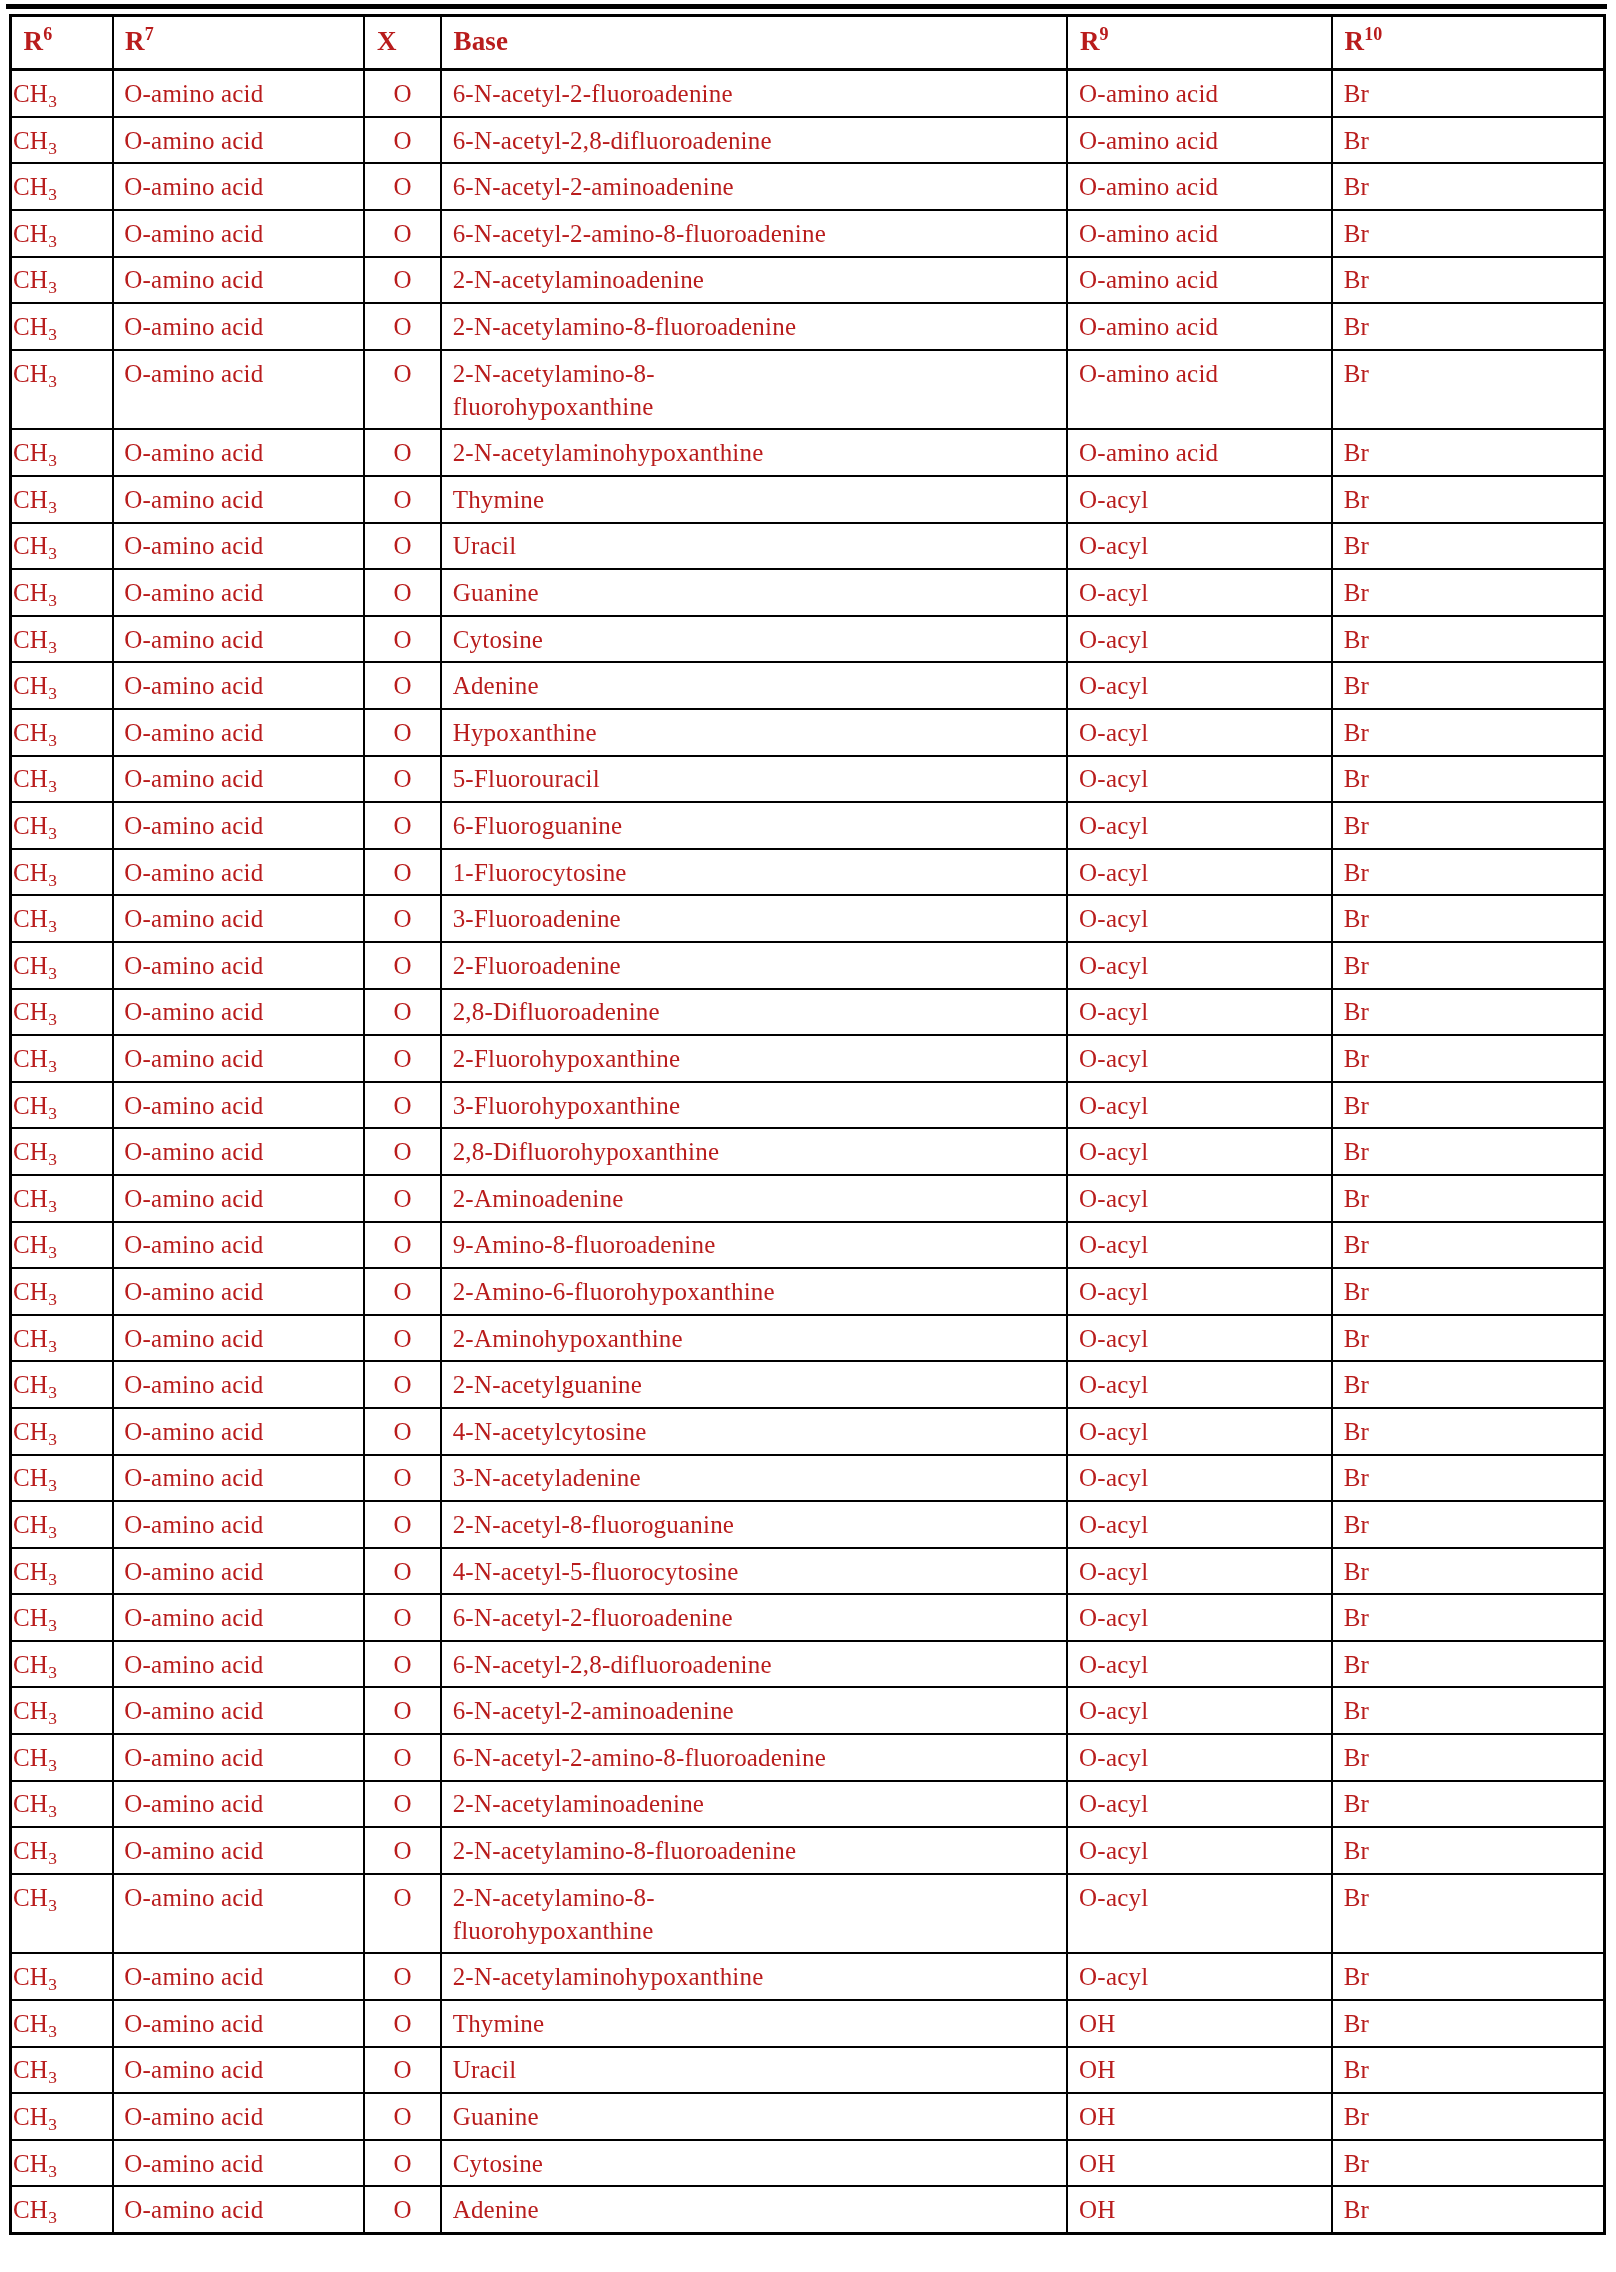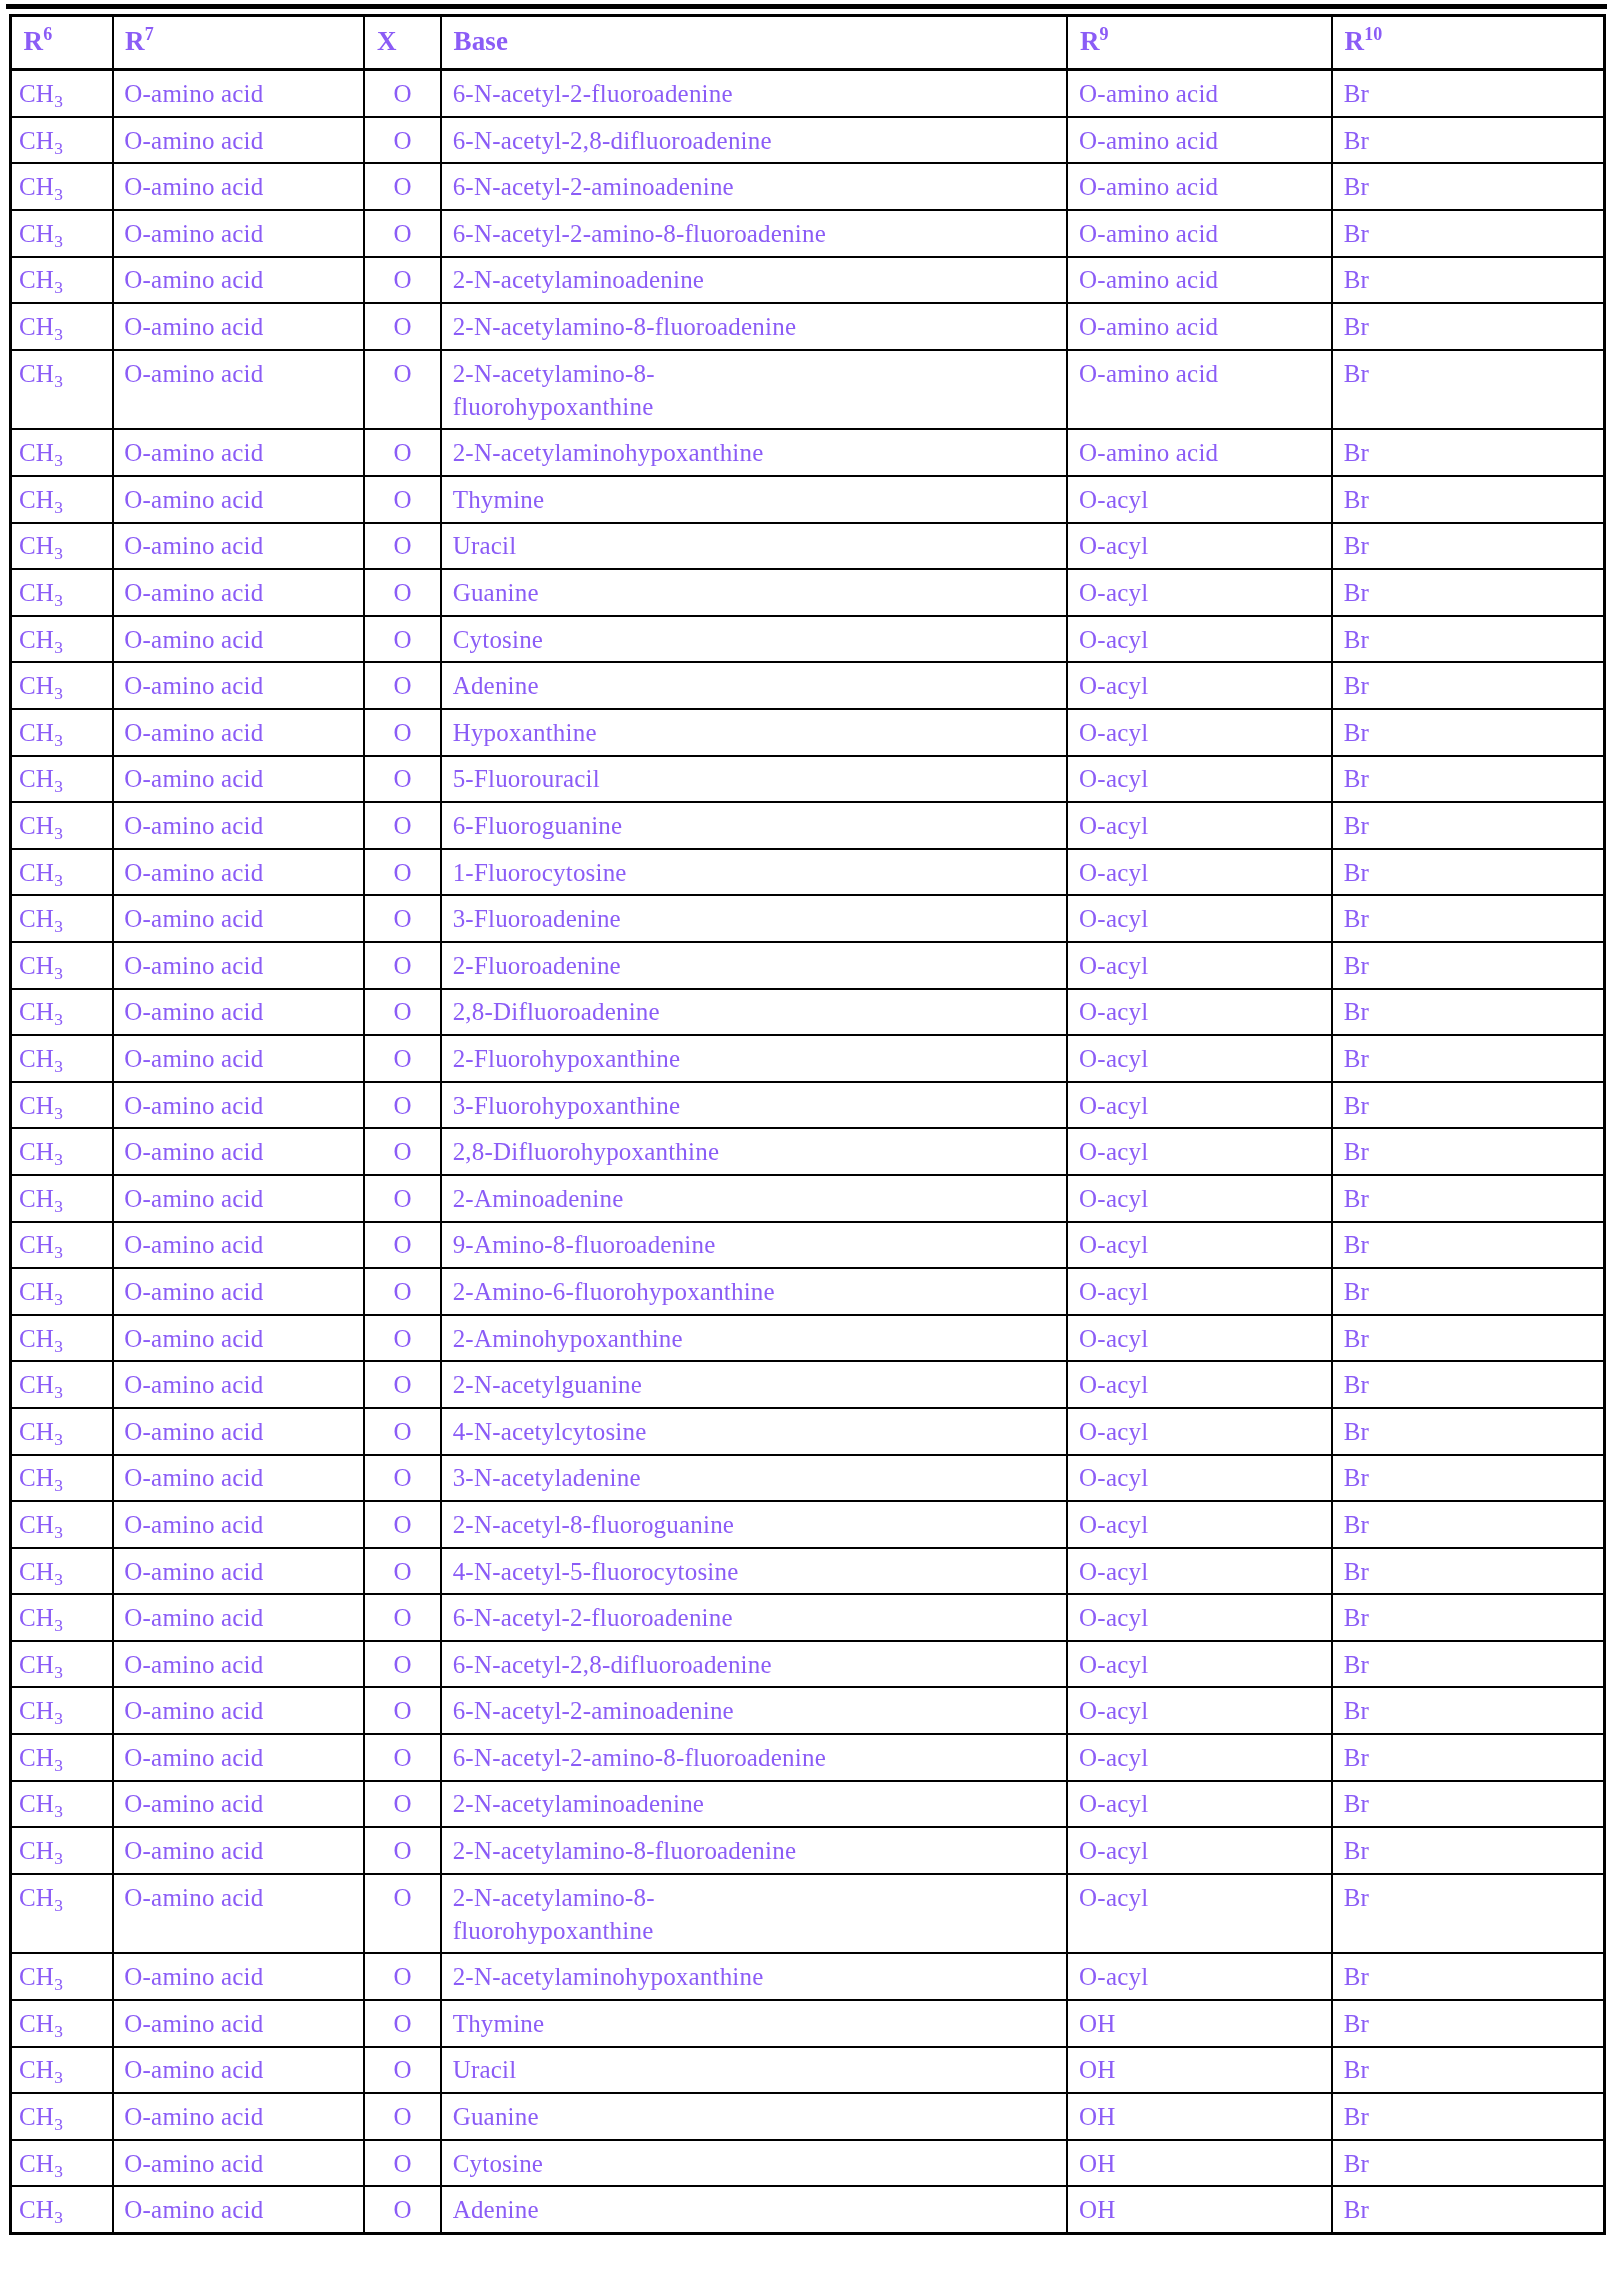--- a/index.html
+++ b/index.html
@@ -6,21 +6,21 @@
     margin: 0;
     padding: 0;
     background: #ffffff;
   }
   .page {
     position: relative;
     width: 1617px;
     height: 2273px;
     background: #ffffff;
     font-family: "Liberation Serif", "DejaVu Serif", serif;
-    color: #8b5cf6;
+    color: #b91c1c;
     overflow: hidden;
   }
   .top-rule {
     position: absolute;
     top: 4.1px;
     left: 5.8px;
     width: 1601px;
     height: 5px;
     background: #000;
   }
@@ -69,21 +69,21 @@
   td sub {
     font-size: 17.4px;
     line-height: 0;
     vertical-align: -5px;
   }
   td.col-x {
     text-align: center;
     padding-left: 3.3px;
     padding-right: 3.3px;
   }
-  td.col-r6 { padding-left: 7px; padding-right: 3.3px; }
+  td.col-r6 { padding-left: 1px; padding-right: 3.3px; }
 </style>
 </head>
 <body>
 
 <div class="page">
   <div class="top-rule"></div>
   <table class="compound-table">
     <colgroup>
       <col class="c-r6">
         <col class="c-r7">

